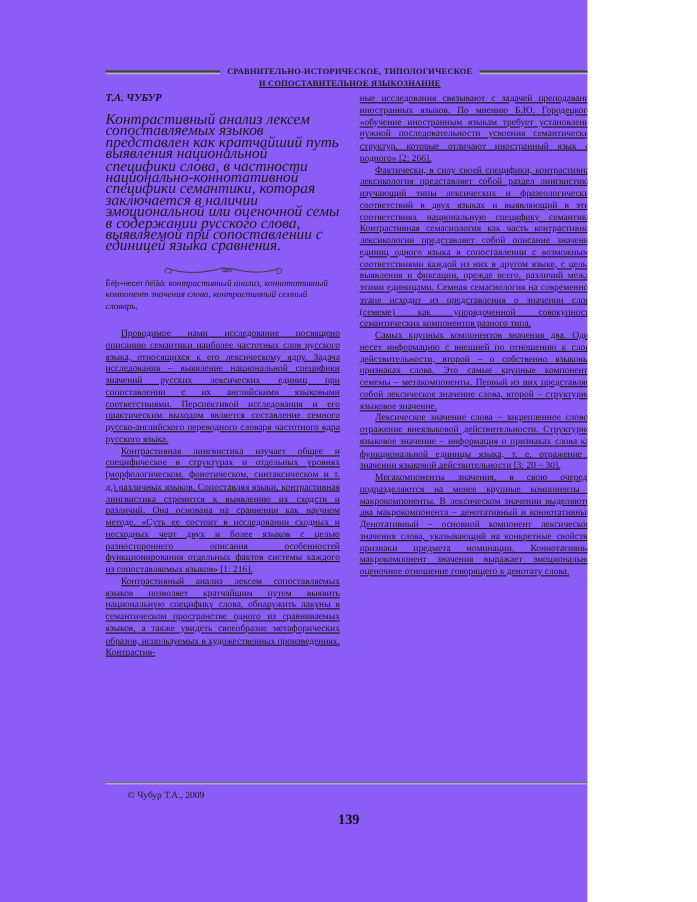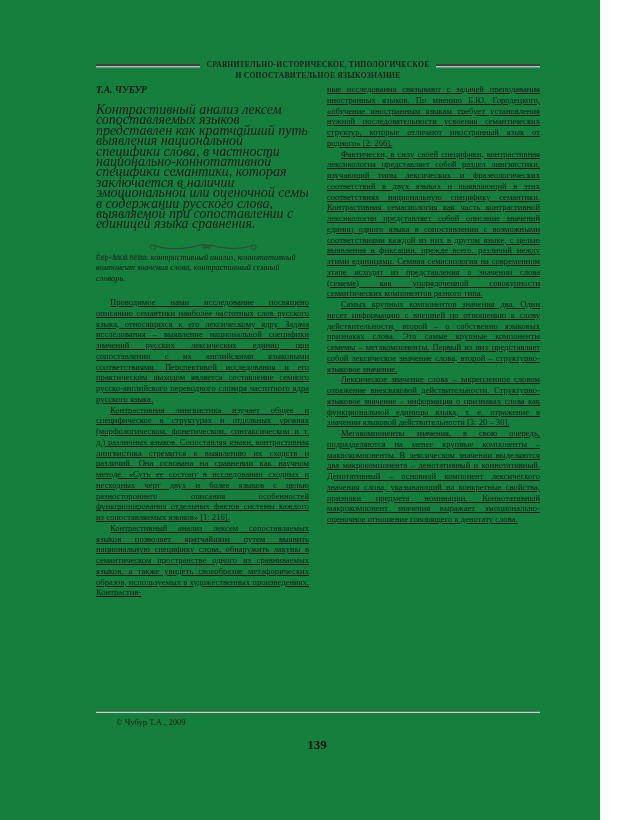--- a/index.html
+++ b/index.html
@@ -1,38 +1,38 @@
 <!DOCTYPE html>
 <html><head>
 <meta charset="utf-8">
 <style>
   html,body{margin:0;padding:0;background:#ffffff;}
   .page{
     position:relative;
-    width:600px;height:820px;
-    background:#15803d;
+    width:534px;height:820px;
+    background:#8b5cf6;
     font-family:"Liberation Serif","DejaVu Serif",serif;
     color:#151515;
     overflow:hidden;
   }
   
   .running-head{
     position:absolute;top:60px;left:96px;width:444px;
   }
   .head-line1{
     display:flex;align-items:center;gap:7px;
   }
   .head-rule{
     flex:1;height:2px;background:#3e3e3e;box-shadow:0 1.5px 0 #b9b9b9;
   }
   .head-text1,.head-text2{
     font-weight:bold;font-size:7.6px;letter-spacing:.25px;
     white-space:nowrap;color:#1b1b1b;
   }
-  .head-line2{text-align:center;margin-top:1.5px;}
+  .head-line2{text-align:center;margin-top:1.5px;text-decoration:underline;}
 
   
   .columns{
     position:absolute;top:84px;left:96px;width:444px;
     display:flex;gap:18px;
   }
   .col{width:214.5px;}
 
   .author{font-weight:bold;font-style:italic;font-size:9.6px;line-height:11px;}
   .location{font-weight:bold;font-style:italic;font-size:9.2px;line-height:11px;}
@@ -106,21 +106,21 @@
           <path d="M4 11 C1.5 8.5 4 5.5 7 7.5 C10 9.5 9 12 6.5 11
                    M7 7.5 C16 11 32 12 48 8.5 C53 7.4 55.5 5.8 57.5 7
                    C59.5 8.2 58 10.6 56 9.8 C54 9 55.5 6 59 7
                    C61.5 7.8 60.8 10.5 58.6 10 C56.6 9.4 58.5 6.2 62 7.2
                    C64.5 8 63.8 10.7 61.5 10 C59.6 9.3 61.4 6.3 65 7.4
                    C80 11.8 96 11 105 7.5
                    M105 7.5 C108 5.5 110.5 8.5 108 11 C105.6 13.3 103.5 10.5 105.5 9" fill="none" stroke="#3a3a3a" stroke-width="0.9" stroke-linecap="round"></path>
         </svg>
       </div>
 
-      <div class="keywords"><span class="kw-label">Êëþ÷åâûå ñëîâà:</span><span> контрастивный анализ, коннотативный компонент значения слова, контрастивный семный словарь.</span></div>
+      <div class="keywords"><span class="kw-label">Êëþ÷несет ñëîâà:</span><span> контрастивный анализ, коннотативный компонент значения слова, контрастивный семный словарь.</span></div>
 
       <div class="para body-start">Проводимое нами исследование посвящено описанию семантики наиболее частотных слов русского языка, относящихся к его лексическому ядру. Задача исследования – выявление национальной специфики значений русских лексических единиц при сопоставлении с их английскими языковыми соответствиями. Перспективой исследования и его практическим выходом является составление семного русско-английского переводного словаря частотного ядра русского языка.</div>
       <div class="para">Контрастивная лингвистика изучает общее и специфическое в структурах и отдельных уровнях (морфологическом, фонетическом, синтаксическом и т. д.) различных языков. Сопоставляя языки, контрастивная лингвистика стремится к выявлению их сходств и различий. Она основана на сравнении как научном методе. «Суть ее состоит в исследовании сходных и несходных черт двух и более языков с целью разностороннего описания особенностей функционирования отдельных фактов системы каждого из сопоставляемых языков» [1: 216].</div>
       <div class="para">Контрастивный анализ лексем сопоставляемых языков позволяет кратчайшим путем выявить национальную специфику слова, обнаружить лакуны в семантическом пространстве одного из сравниваемых языков, а также увидеть своеобразие метафорических образов, используемых в художественных произведениях. Контрастив-</div>
     </div>
 
     <div class="col">
       <div class="para no-indent">ные исследования связывают с задачей преподавания иностранных языков. По мнению Б.Ю. Городецкого, «обучение иностранным языкам требует установления нужной последовательности усвоения семантических структур, которые отличают иностранный язык от родного» [2: 266].</div>
       <div class="para">Фактически, в силу своей специфики, контрастивная лексикология представляет собой раздел лингвистики, изучающий типы лексических и фразеологических соответствий в двух языках и выявляющий в этих соответствиях национальную специфику семантики. Контрастивная семасиология как часть контрастивной лексикологии представляет собой описание значений единиц одного языка в сопоставлении с возможными соответствиями каждой из них в другом языке, с целью выявления и фиксации, прежде всего, различий между этими единицами. Семная семасиология на современном этапе исходит из представления о значении слова (семеме) как упорядоченной совокупности семантических компонентов разного типа.</div>
       <div class="para">Самых крупных компонентов значения два. Один несет информацию с внешней по отношению к слову действительности, второй – о собственно языковых признаках слова. Это самые крупные компоненты семемы – метакомпоненты. Первый из них представляет собой лексическое значение слова, второй – структурно-языковое значение.</div>

